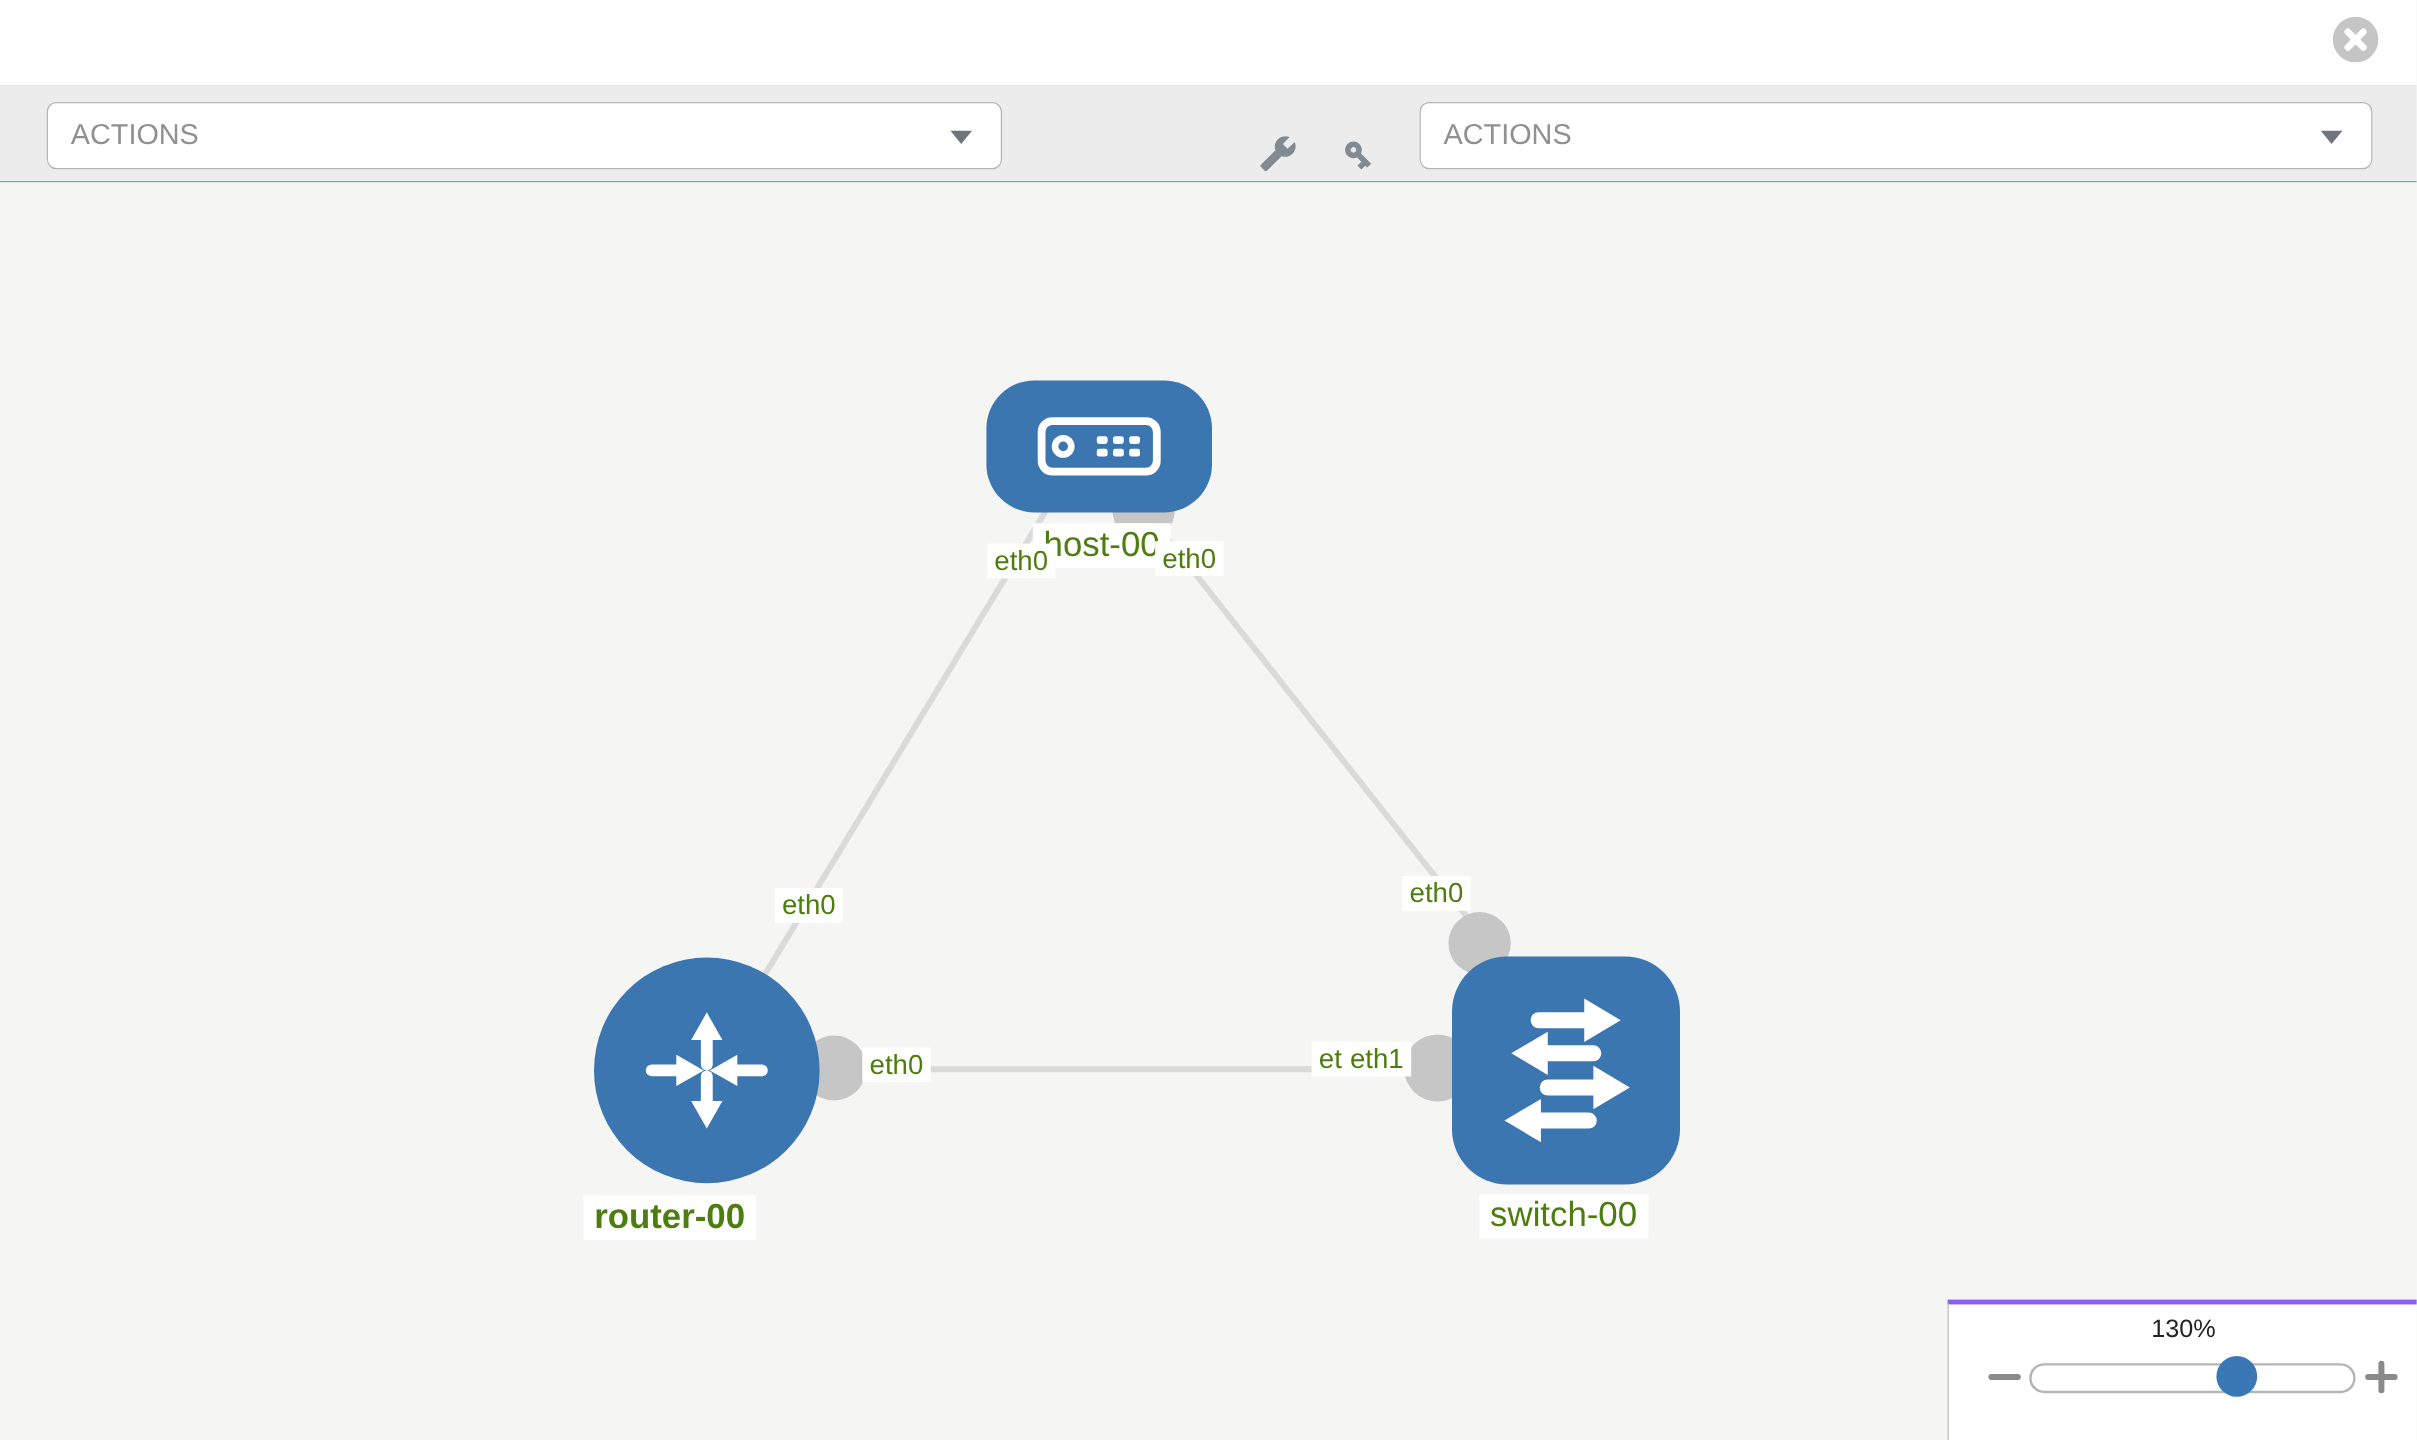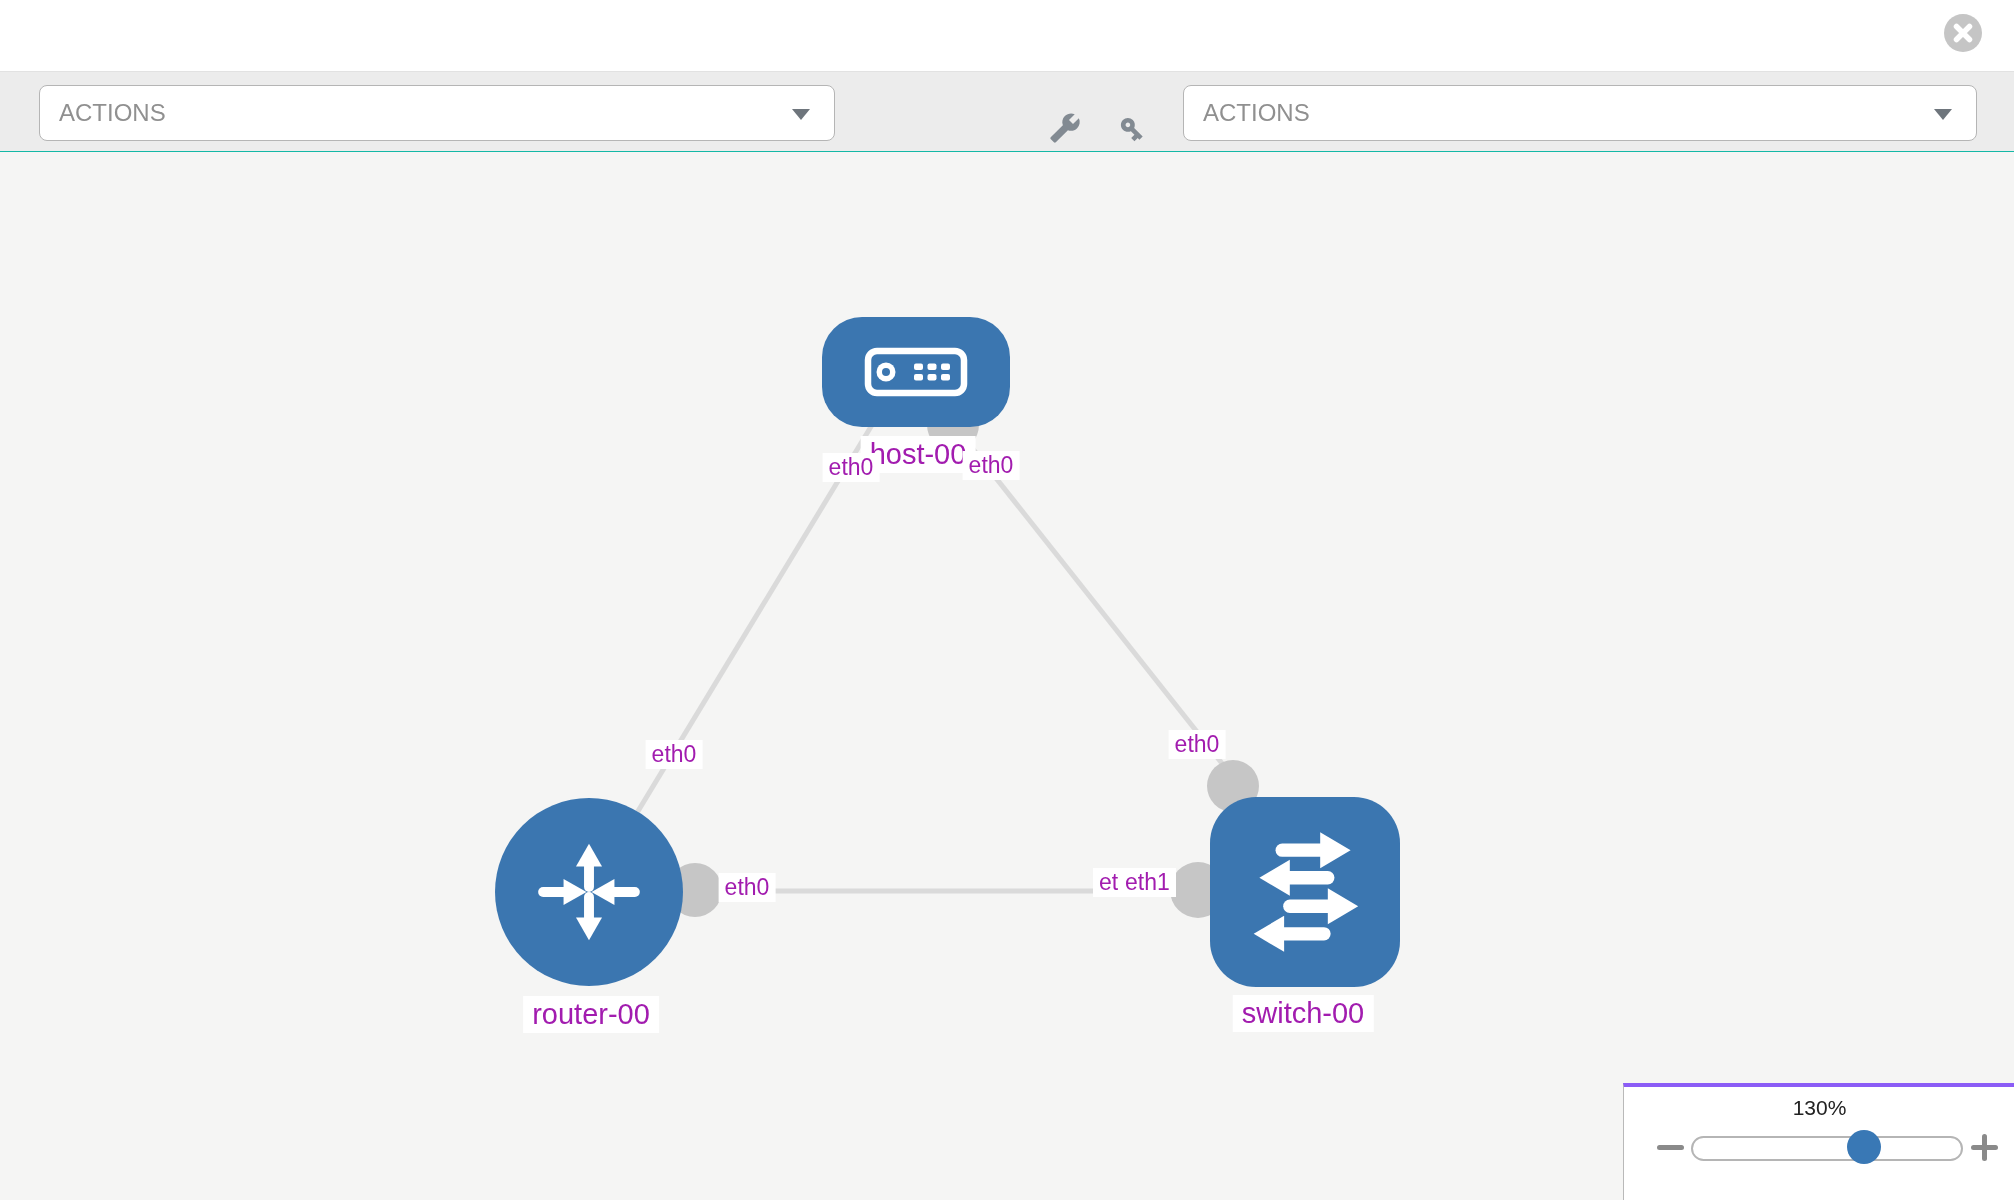--- a/index.html
+++ b/index.html
@@ -22,21 +22,21 @@
   .wrench-btn{left:1049px;}
   .key-btn{left:1115px;}
 
   
   .canvas{position:absolute;left:0;top:152px;width:2014px;height:1048px;background:#f5f5f4;}
   .links-layer{position:absolute;left:0;top:0;}
   .node{position:absolute;background:#3b76b0;display:flex;align-items:center;justify-content:center;cursor:pointer;}
   .node-host{left:822px;top:165px;width:188px;height:110px;border-radius:40px;}
   .node-router{left:495px;top:646px;width:188px;height:188px;border-radius:50%;}
   .node-switch{left:1210px;top:645px;width:190px;height:190px;border-radius:46px;}
-  .chip{position:absolute;background:#ffffff;color:#a21caf;white-space:nowrap;}
+  .chip{position:absolute;background:#ffffff;color:#4d7c0f;white-space:nowrap;}
   .node-label{font-size:29px;padding:2px 9px;transform:translateX(-50%);}
   .if-label{font-size:23px;padding:1px 6px;}
   .ctr{transform:translateX(-50%);}
 
   
   .zoom-panel{position:absolute;left:1623px;top:1083px;width:391px;height:117px;background:#ffffff;border-top:4px solid #8b5cf6;border-left:1px solid #b9b9b9;}
   .zoom-level{position:absolute;left:0;top:9px;width:100%;text-align:center;font-size:21px;color:#222222;}
   .zoom-minus{position:absolute;left:33px;top:58px;width:27px;height:5px;background:#8a8a8a;border-radius:3px;cursor:pointer;}
   .zoom-plus{position:absolute;left:347px;top:47px;width:27px;height:27px;cursor:pointer;}
   .zoom-plus::before{content:"";position:absolute;left:0;top:11px;width:27px;height:5px;background:#8a8a8a;border-radius:3px;}
@@ -139,21 +139,21 @@
       </svg>
     </div>
 
     <div class="chip node-label" style="left:918px;top:284px;">host-00</div>
     <div class="chip if-label ctr" style="left:851px;top:301px;">eth0</div>
     <div class="chip if-label ctr" style="left:991px;top:299px;">eth0</div>
 
     <div class="chip if-label ctr" style="left:674px;top:588px;">eth0</div>
     <div class="chip if-label ctr" style="left:1197px;top:578px;">eth0</div>
 
-    <div class="chip node-label" style="left:591px;top:844px;">router-00</div>
+    <div class="chip node-label" style="left:558px;top:844px;font-weight:bold;">router-00</div>
     <div class="chip if-label ctr" style="left:747px;top:721px;">eth0</div>
 
     <div class="chip node-label" style="left:1303px;top:843px;">switch-00</div>
     <div class="chip if-label" style="left:1093px;top:716px;z-index:3;">eth0</div>
     <div class="chip if-label" style="left:1119px;top:716px;z-index:4;">eth1</div>
   </div>
 
   <div class="zoom-panel">
     <div class="zoom-level">130%</div>
     <div class="zoom-minus"></div>

